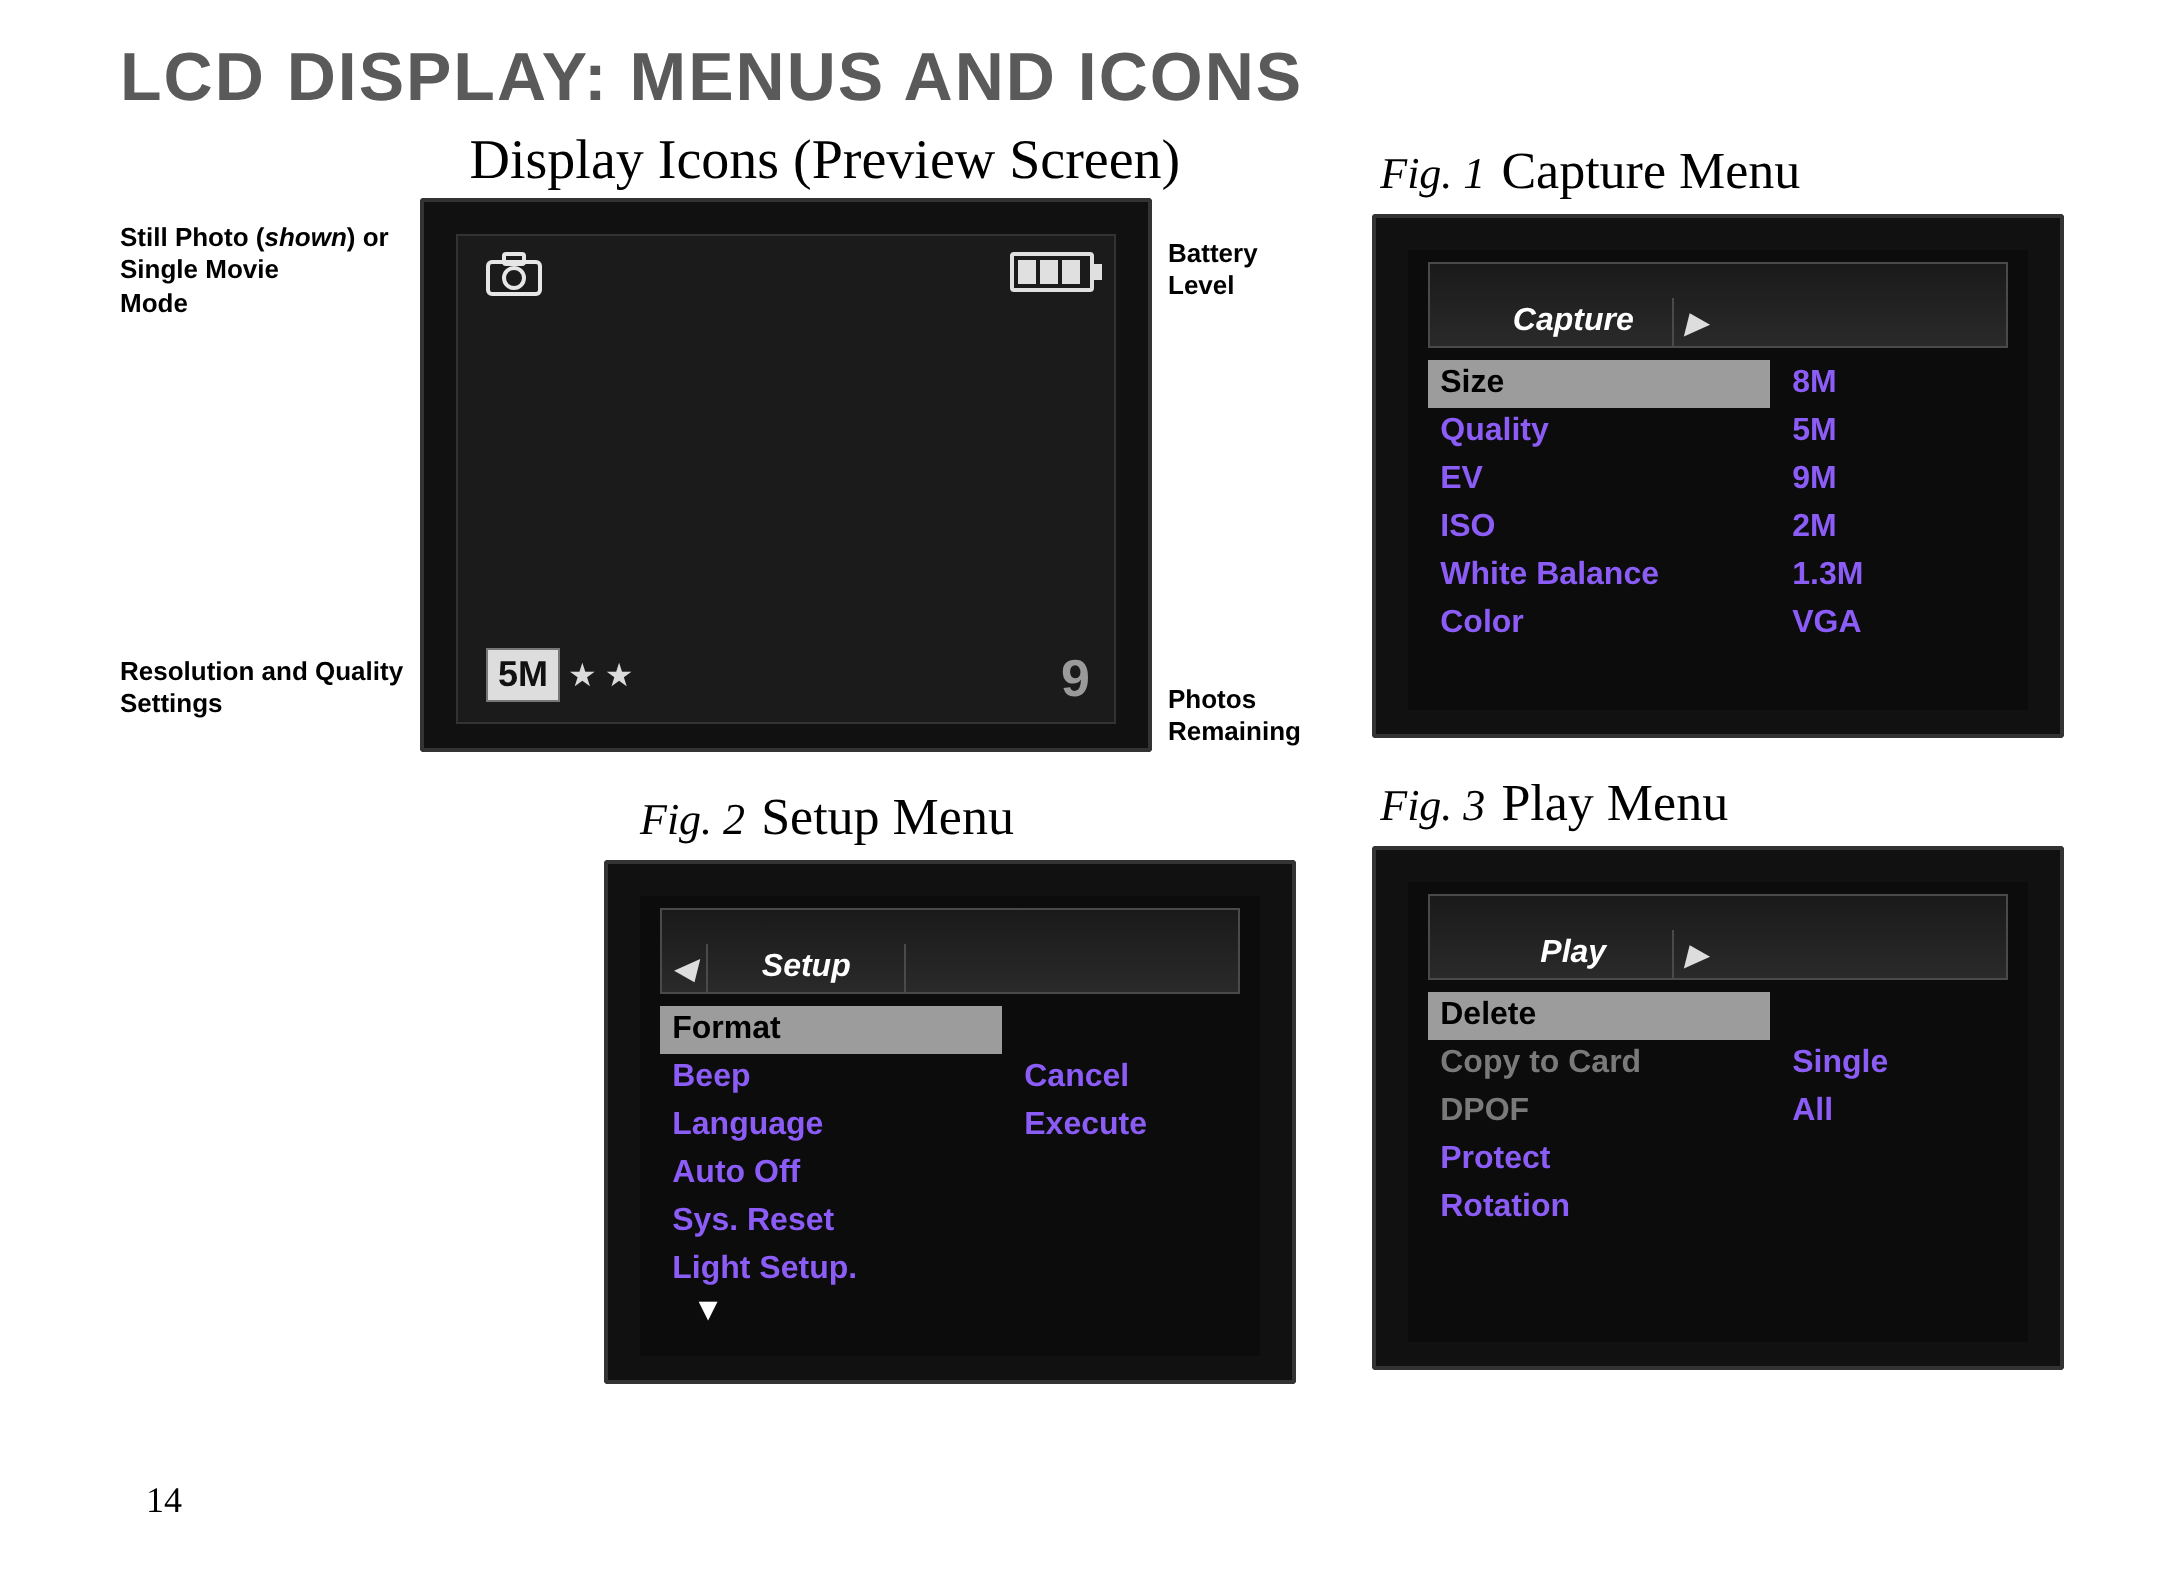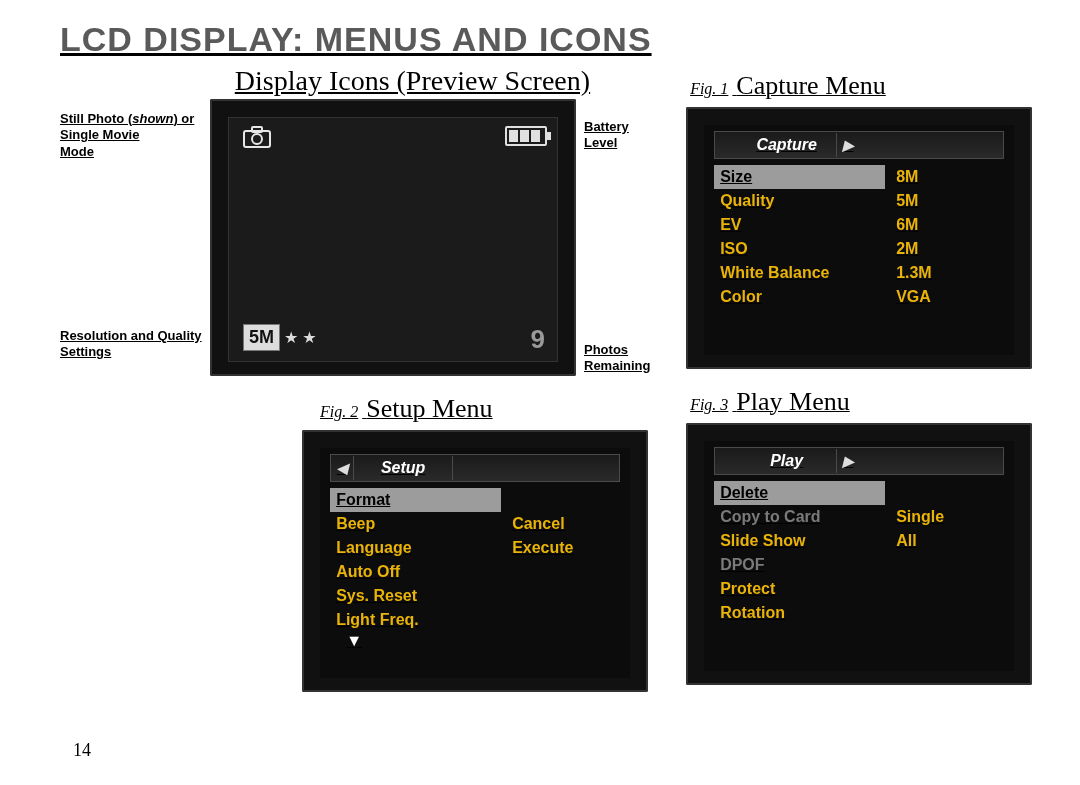--- a/index.html
+++ b/index.html
@@ -1,23 +1,23 @@
 <!DOCTYPE html>
 <html><head>
 <meta charset="utf-8">
 <style>
   * { box-sizing: border-box; margin: 0; padding: 0; }
   html, body { width: 1080px; height: 785px; background: #fff; font-family: Georgia, 'Times New Roman', serif; color: #000; }
-  .page { position: relative; width: 1080px; height: 785px; padding: 20px 30px 8px 60px; text-decoration: underline; }
+  .page { position: relative; width: 1080px; height: 785px; padding: 20px 30px 8px 60px; }
   .page-title { font-family: "Arial Narrow", Arial, sans-serif; font-weight: 700; font-stretch: condensed; letter-spacing: 1px; color: #5a5a5a; font-size: 34px; text-transform: uppercase; margin-bottom: 6px; }
   .columns { display: flex; gap: 18px; }
   .left-col { width: 610px; }
   .right-col { width: 365px; }
   .section-title { font-family: Georgia, serif; font-size: 28px; font-weight: 400; text-align: right; }
-  .fig-prefix { font-style: italic; font-family: Georgia, serif; font-size: 16px; margin-right: 4px; }
+  .fig-prefix { font-style: italic; font-family: Georgia, serif; font-size: 22px; margin-right: 4px; }
   .fig-text { font-family: Georgia, serif; font-size: 26px; }
 
   
   .preview-block { display: flex; margin-top: 2px; }
   .preview-left { width: 150px; font-family: Arial, sans-serif; font-size: 13px; font-weight: bold; line-height: 1.25; padding-top: 12px; }
   .preview-left .shown { font-style: italic; font-weight: bold; }
   .preview-left .bottom-label { margin-top: 168px; }
   .preview-right { width: 80px; font-family: Arial, sans-serif; font-size: 13px; font-weight: bold; line-height: 1.25; padding-top: 20px; padding-left: 8px; }
   .preview-right .bottom-label { margin-top: 190px; }
 
@@ -39,29 +39,29 @@
 
   
   .menu-block { margin-top: 18px; }
   .menu-caption { font-family: Georgia, serif; margin-bottom: 6px; }
   .menu-caption-left { text-align: left; padding-left: 260px; }
   .menu-caption-right { text-align: left; padding-left: 4px; }
   .menu-frame-wrap { display: flex; justify-content: flex-end; }
   .menu-frame-wrap.left { justify-content: flex-start; }
 
   .menu-screen { width: 310px; height: 230px; background: #0c0c0c; padding: 6px 0 0 0; }
-  .tab-row { display: flex; align-items: center; height: 28px; margin: 0 10px 6px 10px; background: linear-gradient(#1a1a1a,#2a2a2a); border: 1px solid #4a4a4a; }
+  .tab-row { display: flex; align-items: flex-end; height: 43px; margin: 0 10px 6px 10px; background: linear-gradient(#1a1a1a,#2a2a2a); border: 1px solid #4a4a4a; }
   .tab-arrow { width: 22px; color: #ddd; font-style: italic; font-family: Arial, sans-serif; font-weight: bold; text-align: center; line-height: 24px; font-size: 14px; }
   .tab-name { flex: 0 0 100px; text-align: center; font-family: Arial, sans-serif; font-weight: bold; font-style: italic; color: #fff; line-height: 24px; border-left: 1px solid #4a4a4a; border-right: 1px solid #4a4a4a; }
   .tab-rest { flex: 1; }
 
   .menu-cols { display: flex; padding: 0 10px; gap: 5px; }
   .menu-col-left { width: 60%; }
   .menu-col-right { width: 40%; }
-  .menu-item { font-family: Arial, sans-serif; font-weight: bold; color: #eab308; font-size: 16px; height: 24px; line-height: 24px; padding: 0 6px; white-space: nowrap; }
+  .menu-item { font-family: Arial, sans-serif; font-weight: bold; color: #8b5cf6; font-size: 16px; height: 24px; line-height: 24px; padding: 0 6px; white-space: nowrap; }
   .menu-item.dim { color: #7a7a7a; }
   .menu-item.highlight { background: #9c9c9c; color: #000; }
   .more-arrow { font-family: Arial, sans-serif; color: #fff; font-weight: bold; padding-left: 16px; }
 
   .page-number { position: absolute; left: 73px; bottom: 24px; font-family: Georgia, serif; font-size: 18px; }
 </style>
 </head>
 <body>
 
 <div class="page">
@@ -129,21 +129,21 @@
                 <div class="tab-name">Setup</div>
                 <div class="tab-rest"></div>
               </div>
               <div class="menu-cols">
                 <div class="menu-col-left">
                   <div class="menu-item highlight">Format</div>
                   <div class="menu-item">Beep</div>
                   <div class="menu-item">Language</div>
                   <div class="menu-item">Auto Off</div>
                   <div class="menu-item">Sys. Reset</div>
-                  <div class="menu-item">Light Freq.</div>
+                  <div class="menu-item">Light Setup.</div>
                   <div class="more-arrow">▼</div>
                 </div>
                 <div class="menu-col-right">
                   <div class="menu-item"></div>
                   <div class="menu-item">Cancel</div>
                   <div class="menu-item">Execute</div>
                   <div class="menu-item"></div>
                   <div class="menu-item"></div>
                   <div class="menu-item"></div>
                 </div>
@@ -173,21 +173,21 @@
                 <div class="menu-item highlight">Size</div>
                 <div class="menu-item">Quality</div>
                 <div class="menu-item">EV</div>
                 <div class="menu-item">ISO</div>
                 <div class="menu-item">White Balance</div>
                 <div class="menu-item">Color</div>
               </div>
               <div class="menu-col-right">
                 <div class="menu-item">8M</div>
                 <div class="menu-item">5M</div>
-                <div class="menu-item">6M</div>
+                <div class="menu-item">9M</div>
                 <div class="menu-item">2M</div>
                 <div class="menu-item">1.3M</div>
                 <div class="menu-item">VGA</div>
               </div>
             </div>
           </div>
         </div>
       </div>
 
       <div class="menu-block">
@@ -201,21 +201,20 @@
               <div class="tab-row">
                 <div class="tab-arrow" style="visibility:hidden;">◀</div>
                 <div class="tab-name" style="border-left:none;">Play</div>
                 <div class="tab-arrow">▶</div>
                 <div class="tab-rest"></div>
               </div>
               <div class="menu-cols">
                 <div class="menu-col-left">
                   <div class="menu-item highlight">Delete</div>
                   <div class="menu-item dim">Copy to Card</div>
-                  <div class="menu-item">Slide Show</div>
                   <div class="menu-item dim">DPOF</div>
                   <div class="menu-item">Protect</div>
                   <div class="menu-item">Rotation</div>
                 </div>
                 <div class="menu-col-right">
                   <div class="menu-item"></div>
                   <div class="menu-item">Single</div>
                   <div class="menu-item">All</div>
                   <div class="menu-item"></div>
                   <div class="menu-item"></div>

